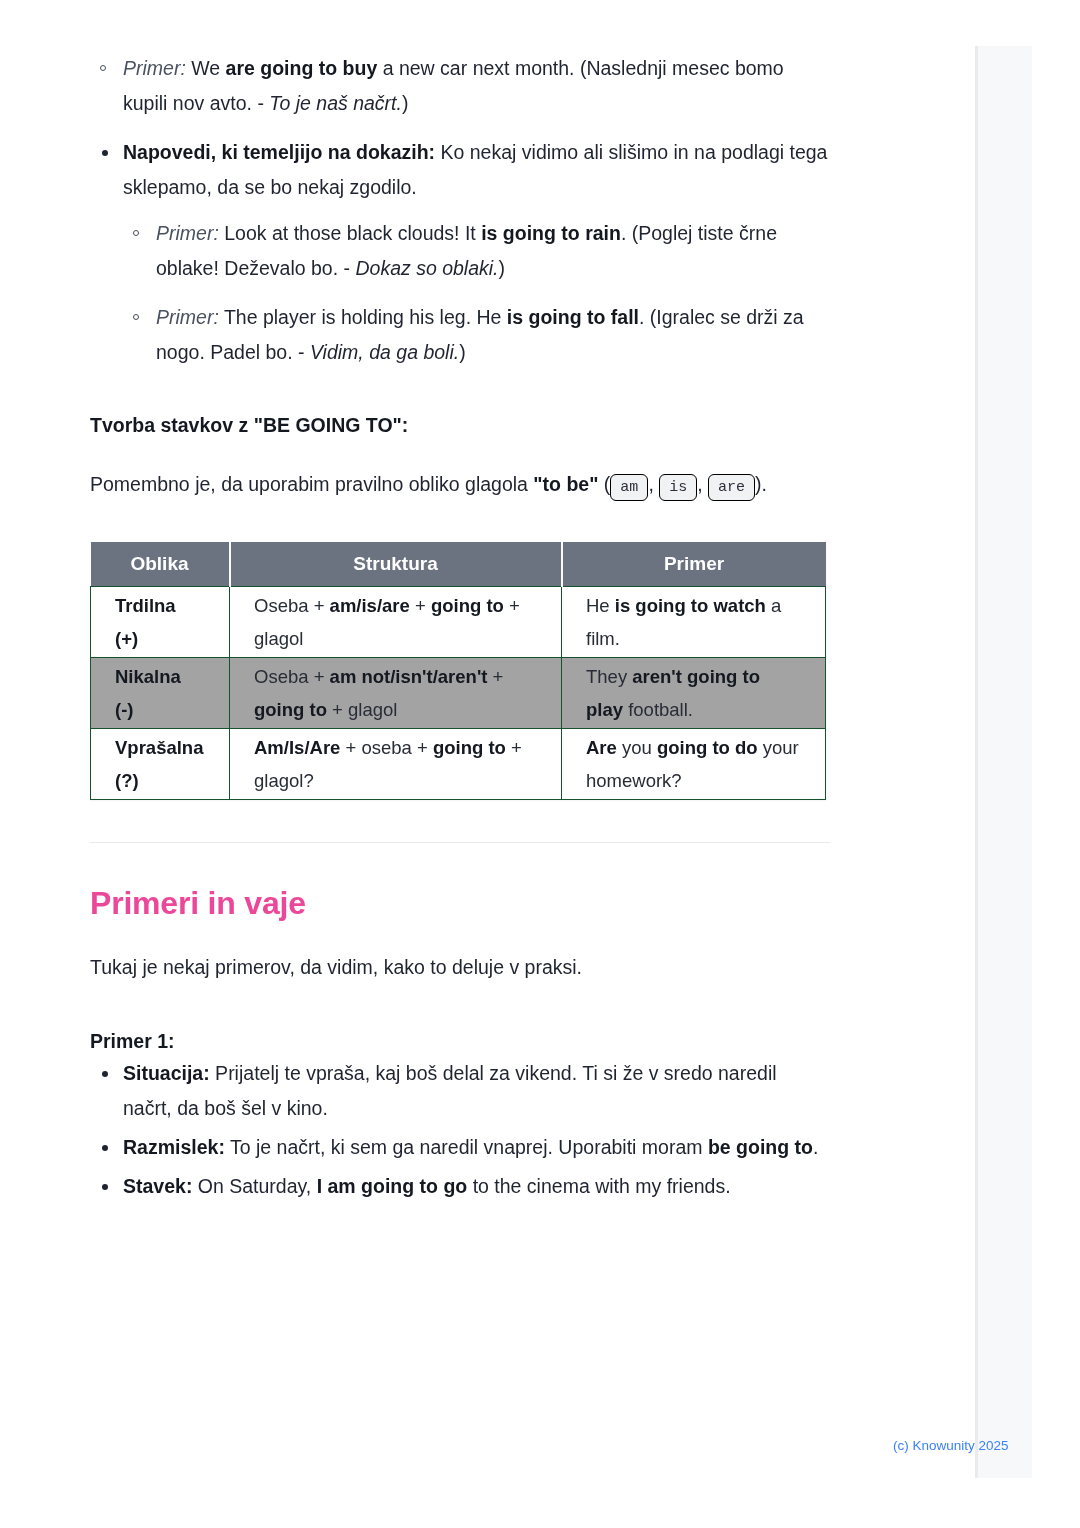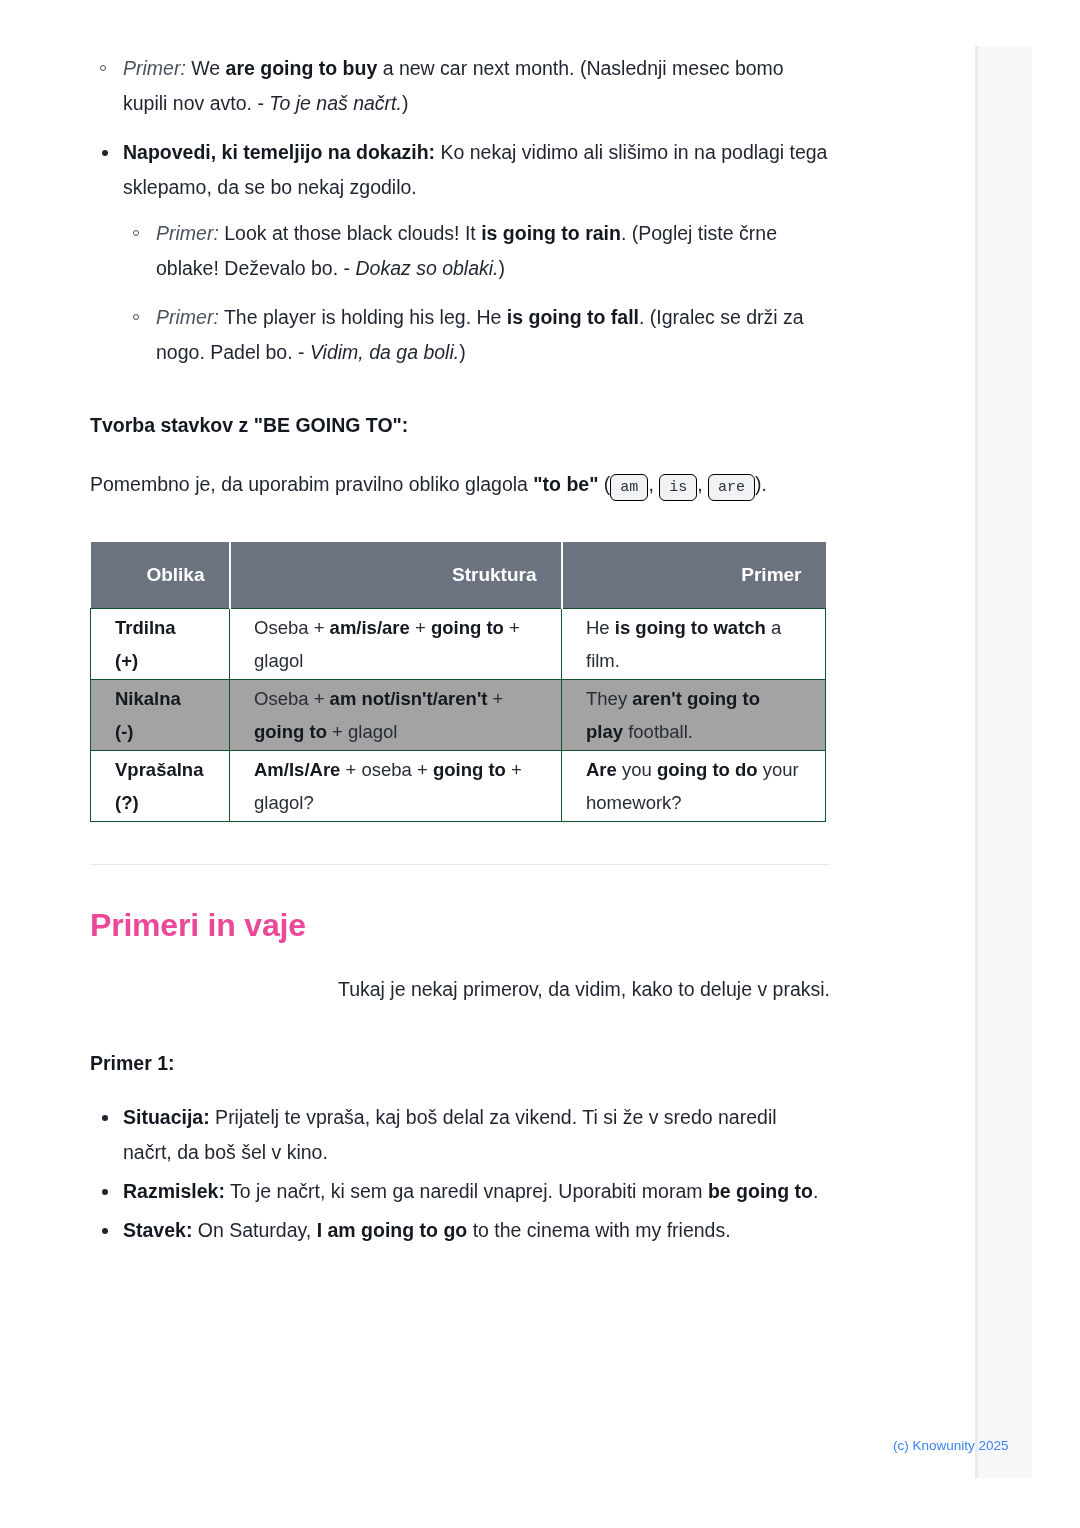--- a/index.html
+++ b/index.html
@@ -97,21 +97,21 @@
     color: #141820;
     margin: 40px 0 0 0;
     line-height: 30px;
   }
   p.para {
     font-size: 19.5px;
     line-height: 37px;
     margin: 26px 0 0 0;
     text-align: justify;
   }
-  p.para.left { text-align: right; }
+  p.para.left { text-align: left; }
 
   code.chip {
     font-family: "Liberation Mono", monospace;
     font-size: 15px;
     background: #f1f2f4;
     border: 1px solid #000000;
     border-radius: 6px;
     padding: 4px 9px;
     color: #2c313c;
     white-space: nowrap;
@@ -123,22 +123,22 @@
     width: 735px;
     margin-top: 36px;
     table-layout: fixed;
     box-shadow: 0 1px 2px rgba(0,0,0,0.05);
   }
   table.grammar th {
     background: #6b7280;
     color: #ffffff;
     font-size: 19px;
     font-weight: bold;
-    text-align: right;
-    padding: 22px 24px;
+    text-align: center;
+    padding: 11px 24px;
     border-right: 2px solid #fafafa;
     vertical-align: middle;
   }
   table.grammar th:last-child { border-right: none; }
   table.grammar td {
     font-size: 18.5px;
     line-height: 33px;
     padding: 2px 24px;
     border: 1px solid #14532d;
     vertical-align: top;
@@ -238,21 +238,21 @@
     </tbody>
   </table>
 
   <hr class="divider">
   <h2 class="ghost">Primeri in vaje</h2>
 
   <p class="para left">Tukaj je nekaj primerov, da vidim, kako to deluje v praksi.</p>
 
   <div class="subhead" style="margin-top:40px;">Primer 1:</div>
 
-  <ul class="lvl1" style="margin-top:22px;">
+  <ul class="lvl1" style="">
     <li class="b1">
       <b>Situacija:</b><span> Prijatelj te vpraša, kaj boš delal za vikend. Ti si že v sredo naredil načrt, da boš šel v kino.</span><b></b><span></span>
     </li>
     <li class="b1">
       <b>Razmislek:</b><span> To je načrt, ki sem ga naredil vnaprej. Uporabiti moram </span><b>be going to</b><span>.</span>
     </li>
     <li class="b1">
       <b>Stavek:</b><span> On Saturday, </span><b>I am going to go</b><span> to the cinema with my friends.</span>
     </li>
   </ul>

